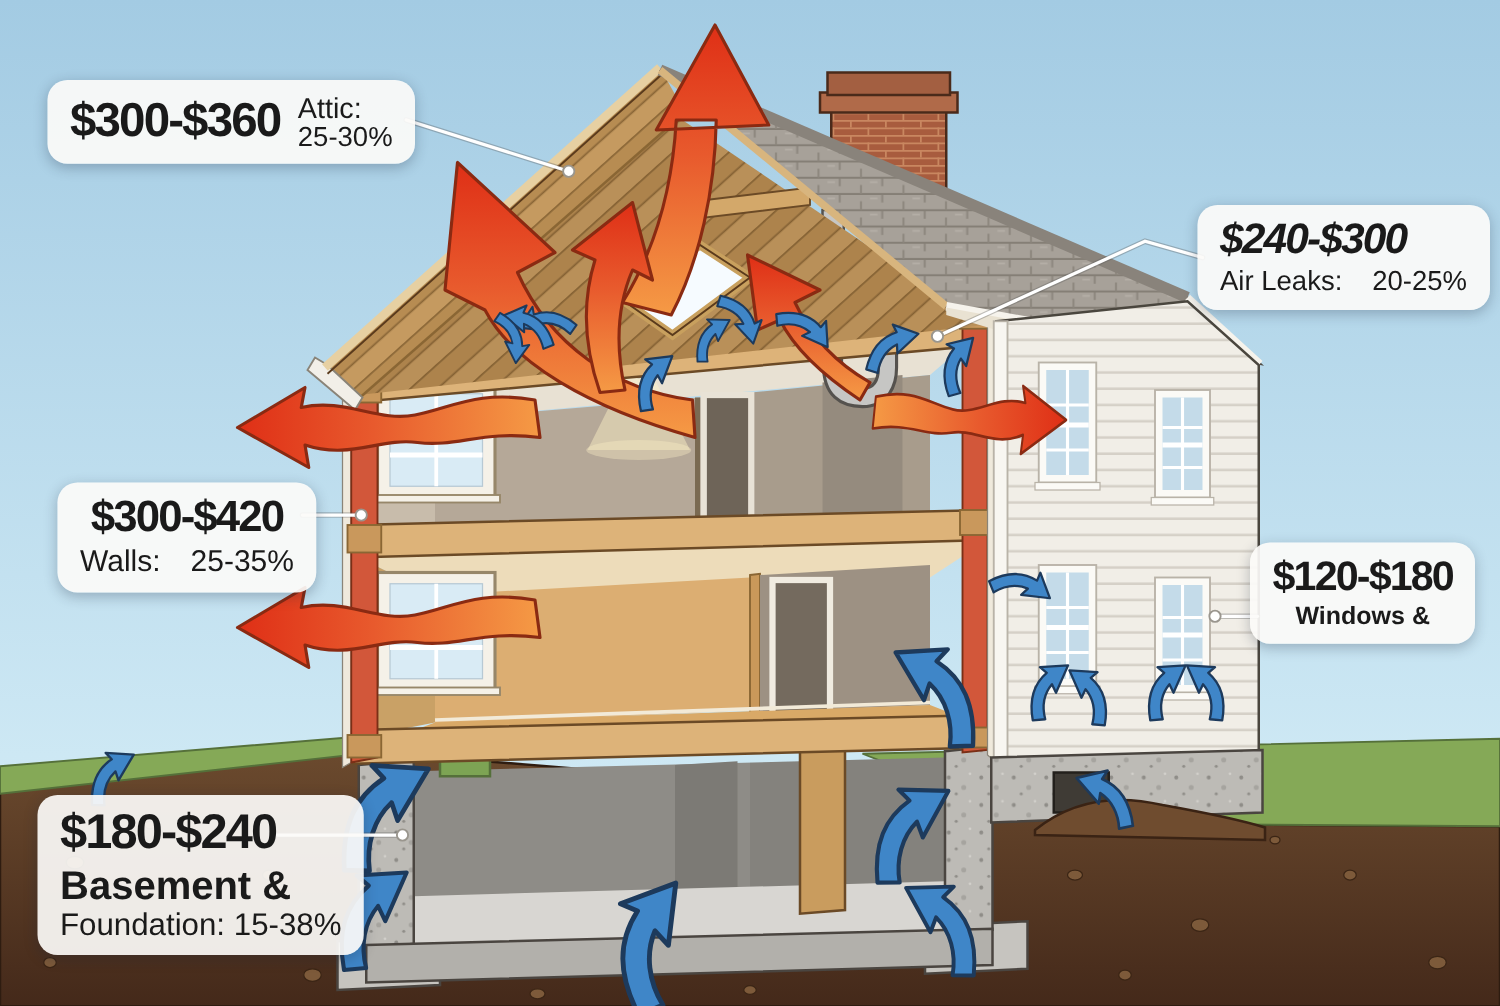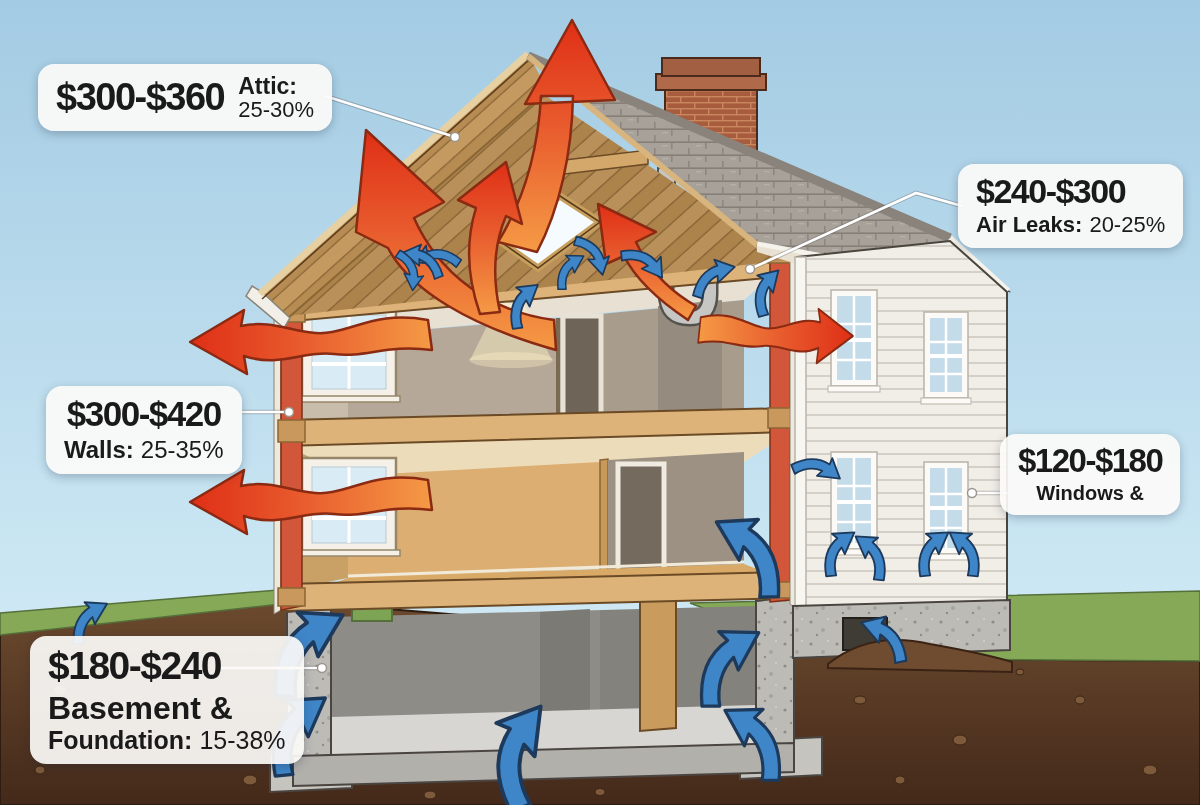--- a/index.html
+++ b/index.html
@@ -2,31 +2,31 @@
 <html><head>
 <meta charset="utf-8">
 <style>
   html,body{margin:0;padding:0;background:#222;}
   #stage{position:relative;width:1200px;height:805px;overflow:hidden;
          font-family:"Liberation Sans",sans-serif;background:#b8dcec;}
   #stage svg{position:absolute;left:0;top:0;}
   .callout{position:absolute;background:rgba(252,251,248,.92);border-radius:16px;
            padding:10px 18px;color:#1a1a1a;box-shadow:0 3px 10px rgba(30,40,60,.28);}
   .cost{font-weight:bold;letter-spacing:-1.5px;line-height:1.04;white-space:nowrap;}
-  .nm{font-weight:bold;}
+  .nm{font-weight:normal;}
   .pct{font-weight:normal;}
-  .line .nm{margin-right:7px;}
+  .line .nm{margin-right:24px;}
   
   .attic-co{display:flex;align-items:center;gap:14px;left:38px;top:64px;}
   .attic-co .cost{font-size:38px;}
   .attic-co .stack{line-height:1.05;font-size:22px;}
   .attic-co .stack .nm{font-size:23px;display:block;}
   
   .air-co{left:958px;top:164px;}
-  .air-co .cost{font-size:34px;}
+  .air-co .cost{font-size:34px;font-style:italic;}
   .air-co .line{font-size:22px;margin-top:3px;white-space:nowrap;}
   
   .walls-co{left:46px;top:386px;text-align:center;}
   .walls-co .cost{font-size:35px;}
   .walls-co .line{font-size:24px;margin-top:4px;white-space:nowrap;}
   
   .win-co{left:1000px;top:434px;text-align:center;}
   .win-co .cost{font-size:33px;}
   .win-co .nl1{font-size:20px;font-weight:bold;margin-top:4px;}
   .win-co .line{font-size:23px;white-space:nowrap;}

